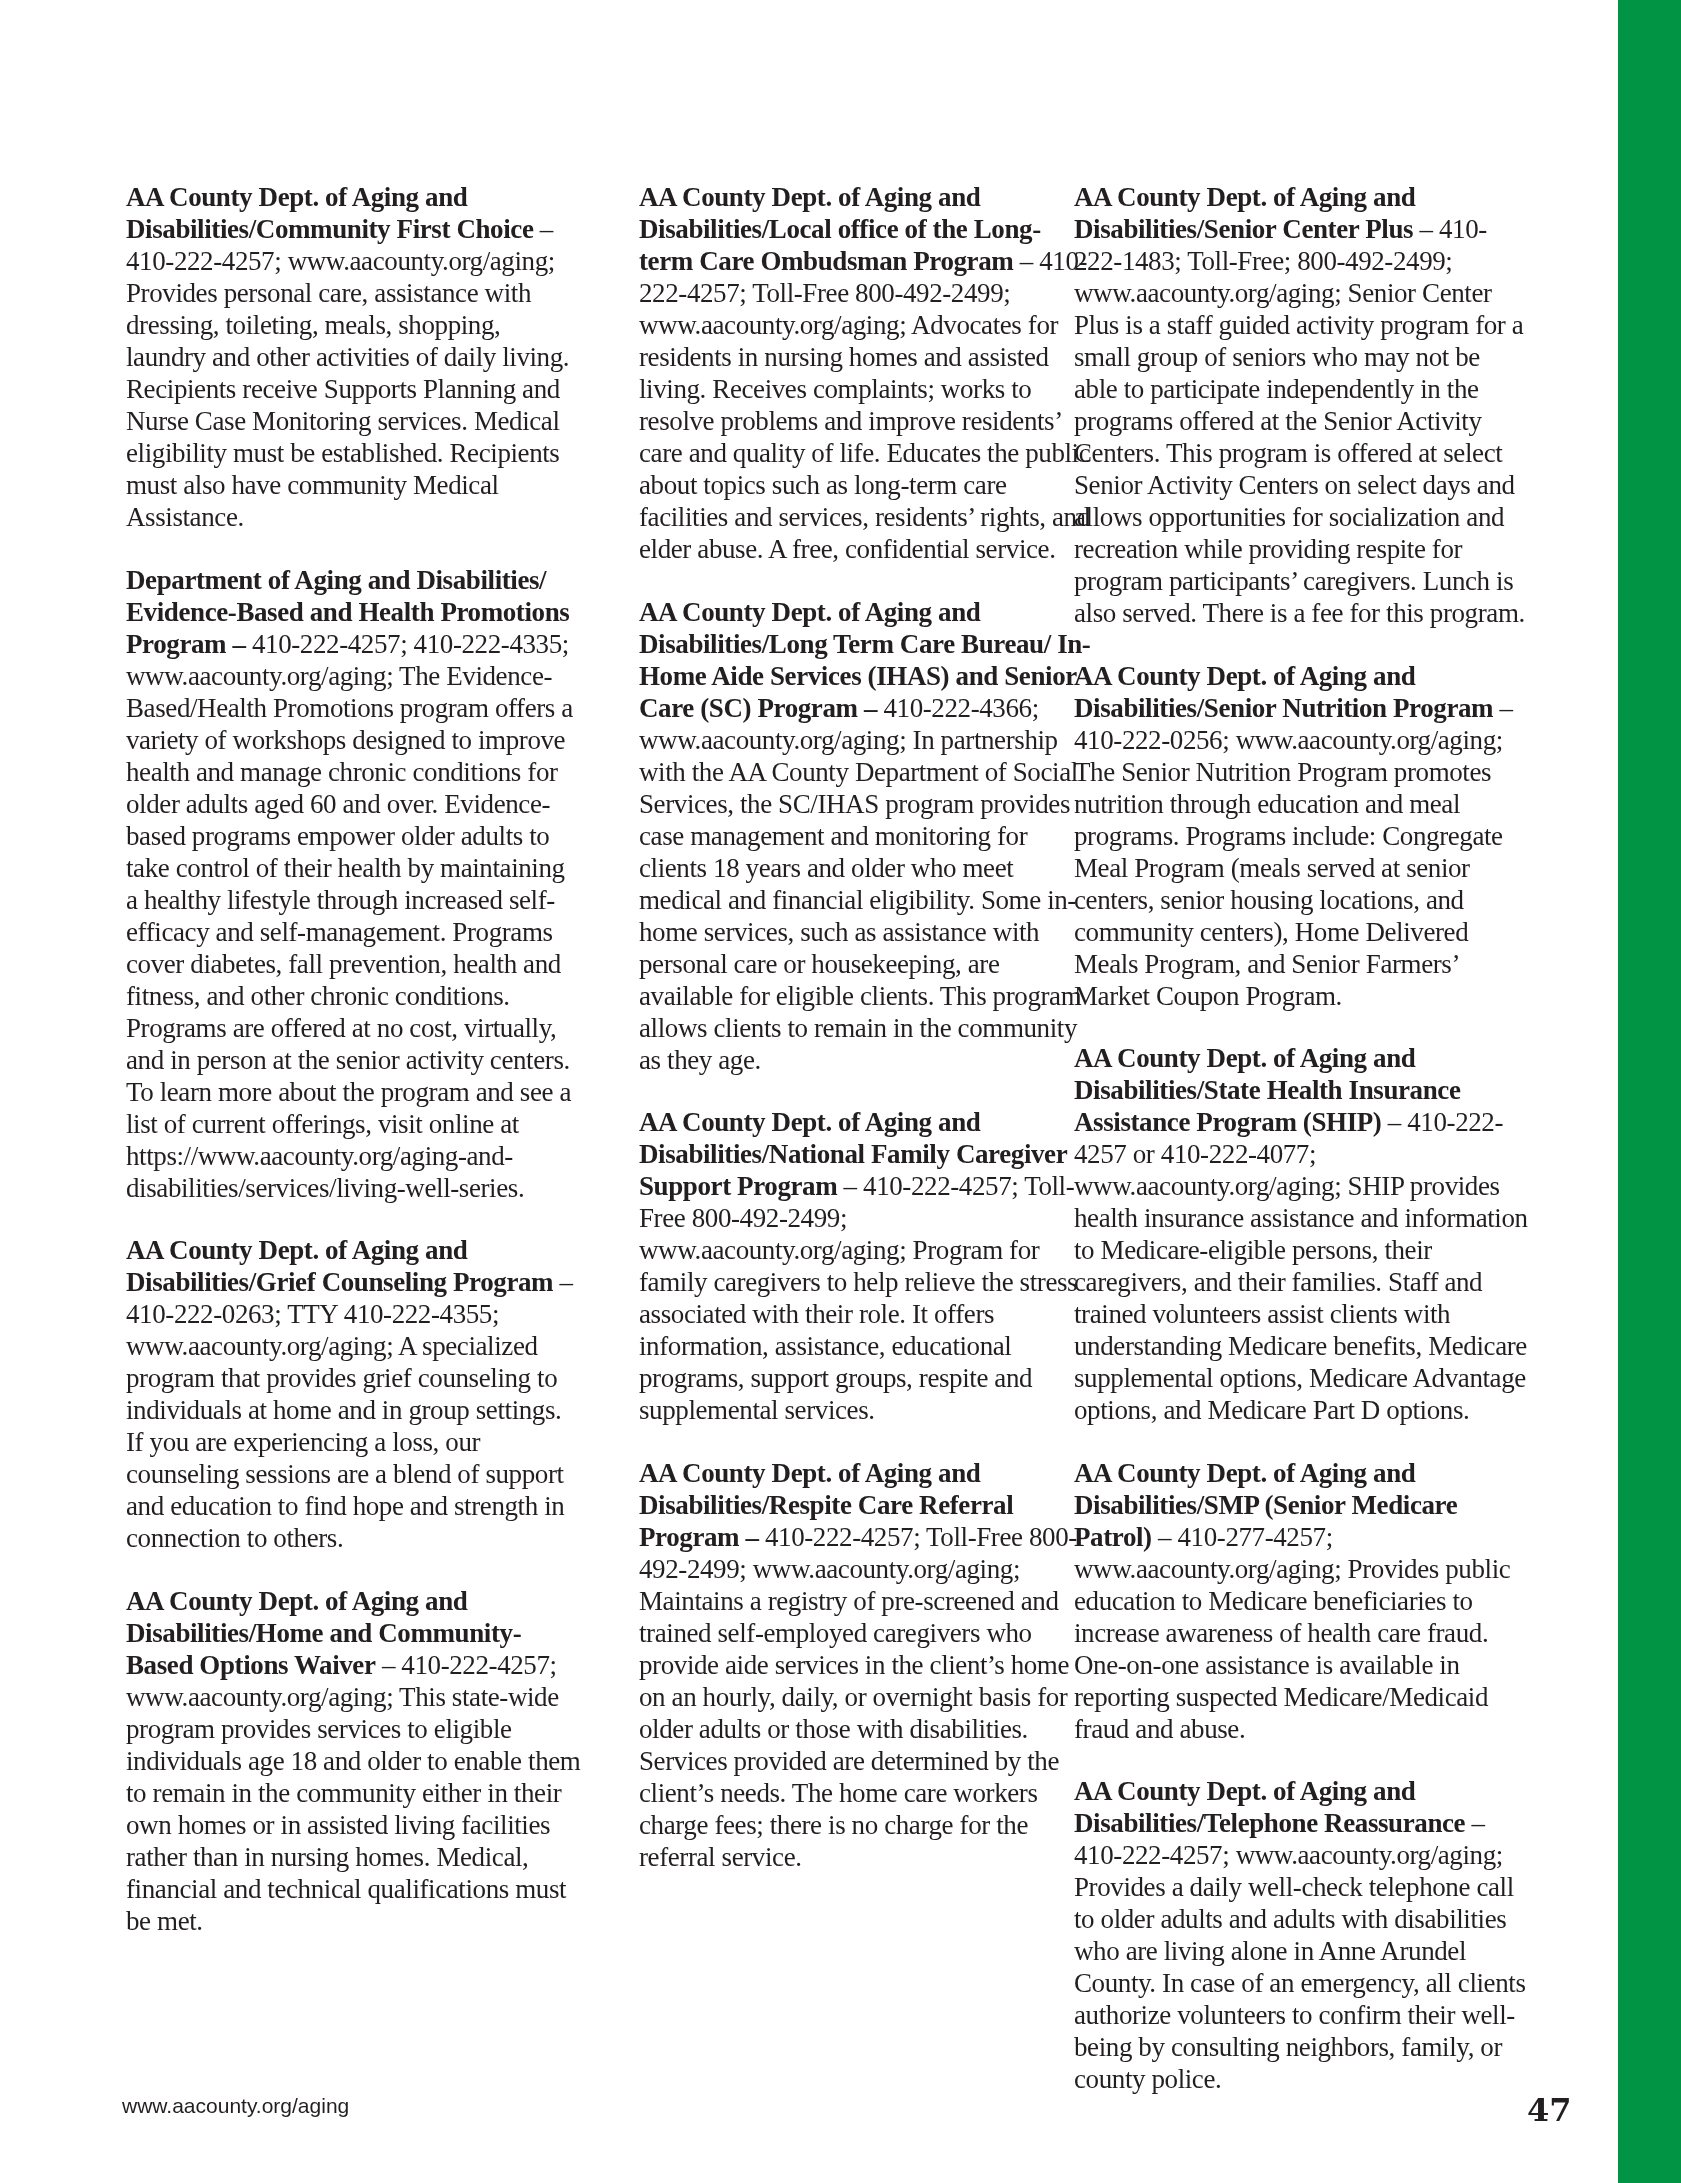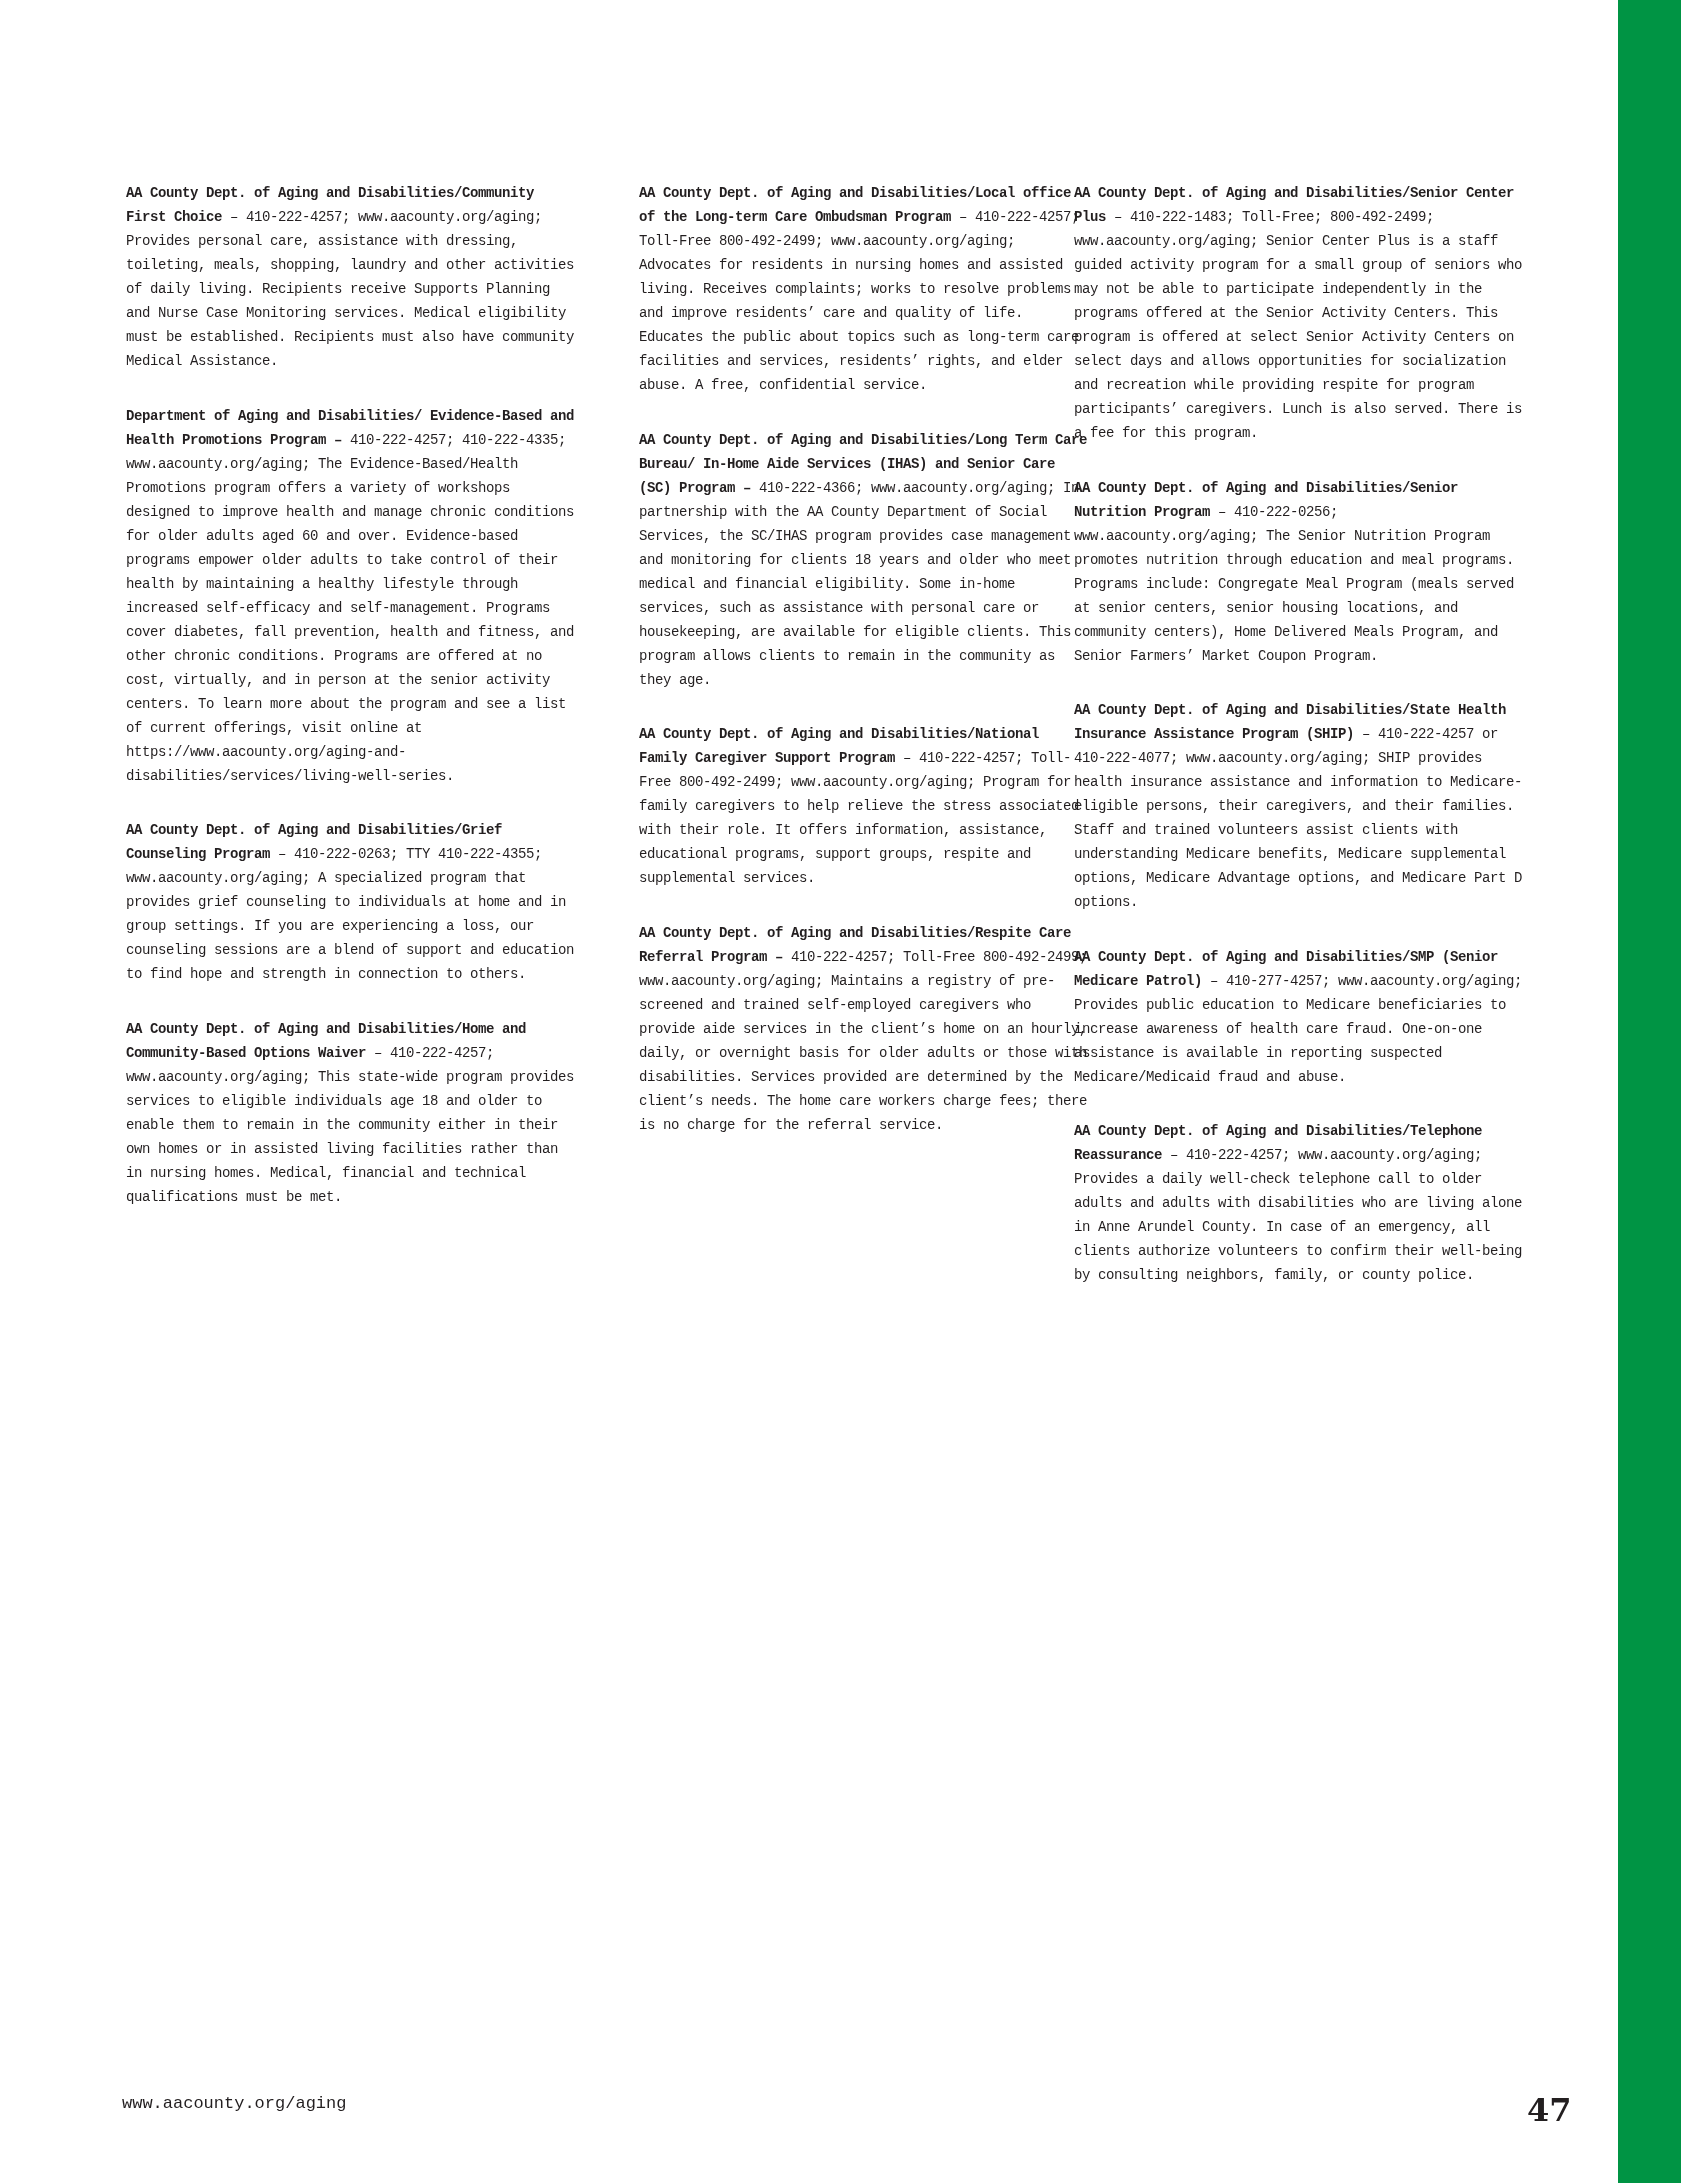--- a/index.html
+++ b/index.html
@@ -32,41 +32,41 @@
     .column {
       position: absolute;
       top: 181px;
       width: 455px;
     }
     .col-1 { left: 126px; }
     .col-2 { left: 639px; }
     .col-3 { left: 1074px; }
 
     .entry {
-      font-family: Liberation Mono, monospace;
-      font-size: 14px;
-      line-height: 24px;
+      font-family: Liberation Serif, serif;
+      font-size: 27px;
+      line-height: 32px;
       letter-spacing: -0.4px;
       margin: 0 0 30.5px 0;
       font-stretch: condensed;
       hyphens: auto;
     }
     .entry-title {
       font-weight: bold;
     }
     .entry-body {
       font-weight: normal;
     }
 
     .footer-url {
       position: absolute;
       left: 122px;
       top: 2094px;
-      font-family: Liberation Mono, monospace;
-      font-size: 17px;
+      font-family: Liberation Sans, sans-serif;
+      font-size: 21px;
       color: #231f20;
     }
     .page-number {
       position: absolute;
       left: 1527px;
       top: 2091px;
       font-family: "DejaVu Serif", serif;
       font-weight: bold;
       font-size: 32px;
       color: #231f20;

